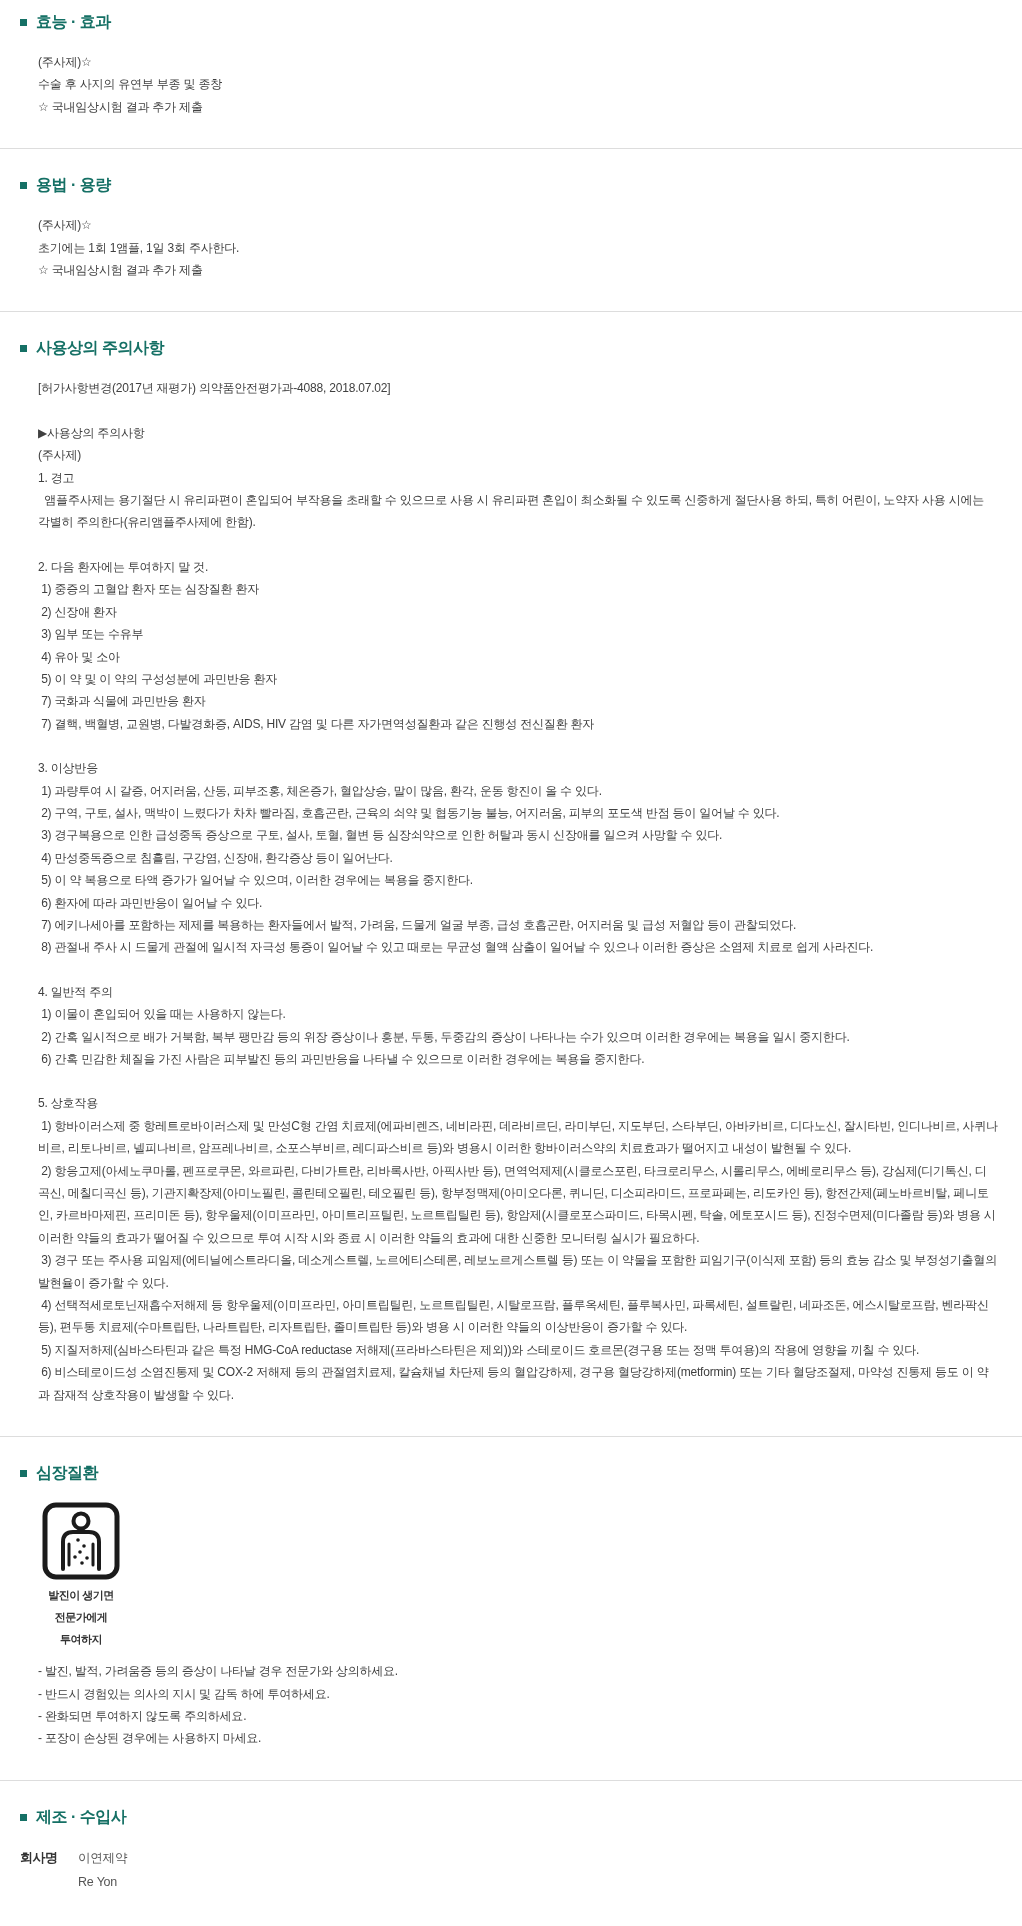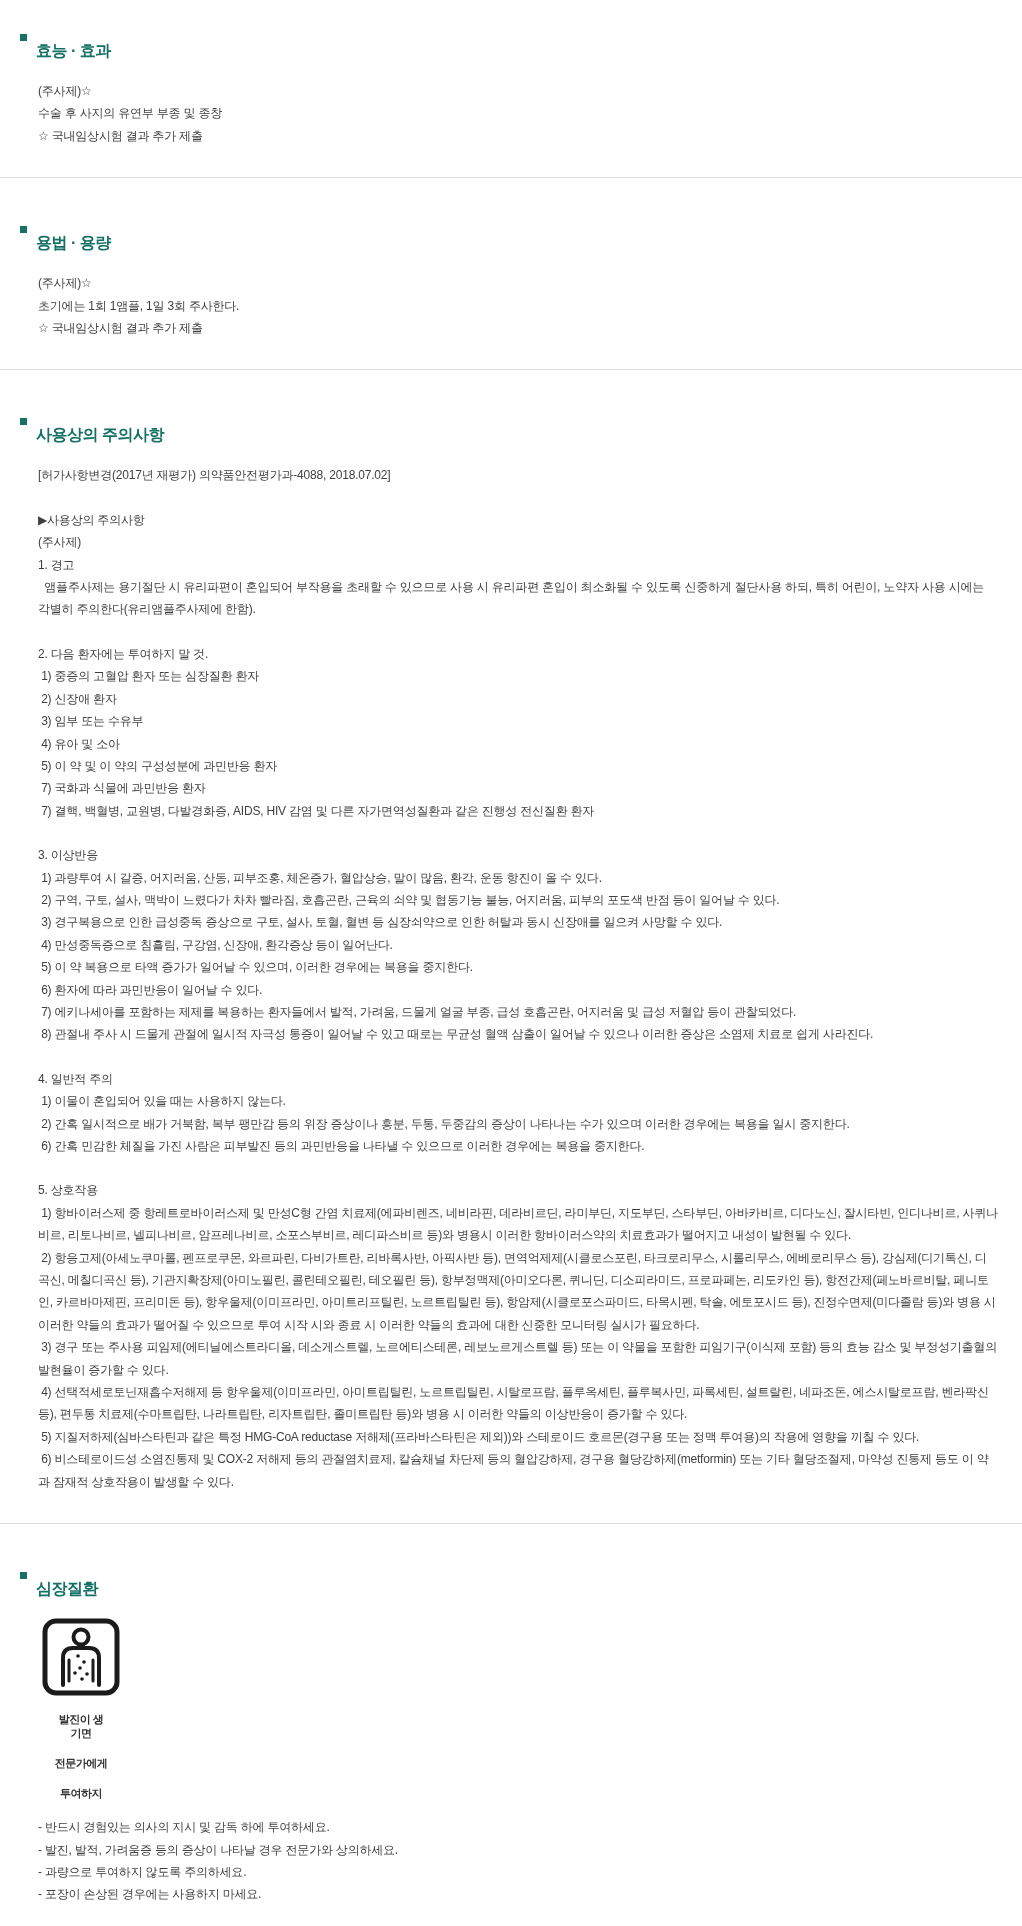--- a/index.html
+++ b/index.html
@@ -30,21 +30,20 @@
     height: 7px;
     background: #157065;
     margin-right: 9px;
     flex: 0 0 auto;
   }
   .sec-title {
     font-size: 16px;
     font-weight: bold;
     color: #157065;
     letter-spacing: -0.5px;
-    margin-top: 29px;
   }
   .section-body {
     padding-left: 18px;
   }
   p.line {
     margin: 0;
     font-size: 12px;
     line-height: 22.4px;
     color: #404040;
     white-space: pre-wrap;
@@ -57,21 +56,21 @@
     width: 100%;
   }
   
   .picto-wrap {
     margin: 4px 0 14px 0;
     width: 86px;
     text-align: center;
   }
   .picto-svg { display: block; margin: 0 auto 6px auto; }
   .picto-caption {
-    margin: 16px;
+    margin: 8px;
     font-size: 11px;
     font-weight: bold;
     line-height: 14px;
     color: #333333;
     letter-spacing: -0.5px;
   }
   
   .info-row {
     display: flex;
     align-items: flex-start;
@@ -186,23 +185,23 @@
               <circle cx="42" cy="44" r="1.8" fill="#1b1b1b"></circle>
               <circle cx="38" cy="50" r="1.8" fill="#1b1b1b"></circle>
               <circle cx="33" cy="55" r="1.8" fill="#1b1b1b"></circle>
               <circle cx="45" cy="56" r="1.8" fill="#1b1b1b"></circle>
               <circle cx="40" cy="61" r="1.8" fill="#1b1b1b"></circle>
             </svg>
             <p class="picto-caption">발진이 생기면</p>
             <p class="picto-caption">전문가에게</p>
             <p class="picto-caption">투여하지</p>
           </div>
+          <p class="line">- 발진, 발적, 가려움증 등의 증상이 나타날 경우 전문가와 상의하세요.</p>
           <p class="line">- 반드시 경험있는 의사의 지시 및 감독 하에 투여하세요.</p>
-          <p class="line">- 발진, 발적, 가려움증 등의 증상이 나타날 경우 전문가와 상의하세요.</p>
-          <p class="line">- 과량으로 투여하지 않도록 주의하세요.</p>
+          <p class="line">- 완화되면 투여하지 않도록 주의하세요.</p>
           <p class="line">- 포장이 손상된 경우에는 사용하지 마세요.</p>
         </div>
       </div>
       <div class="divider"></div>
       <div class="section">
         <div class="sec-header">
           <span class="bullet"></span>
           <span class="sec-title">제조 · 수입사</span>
         </div>
         <div class="info-row">

